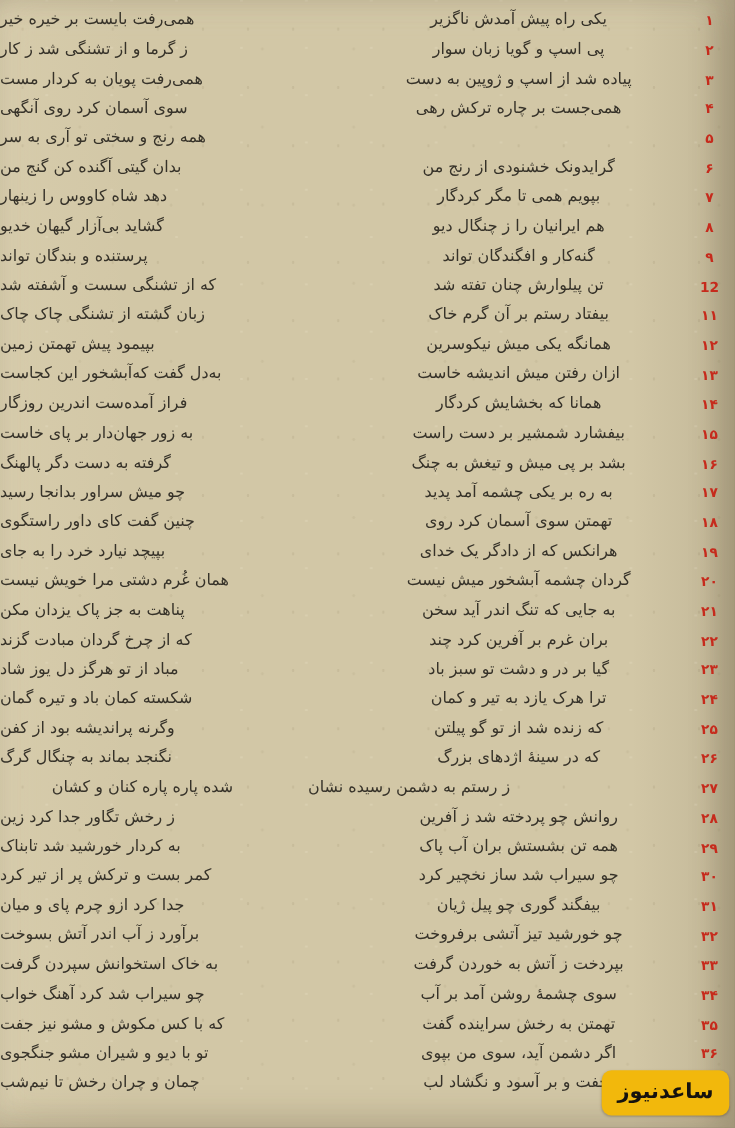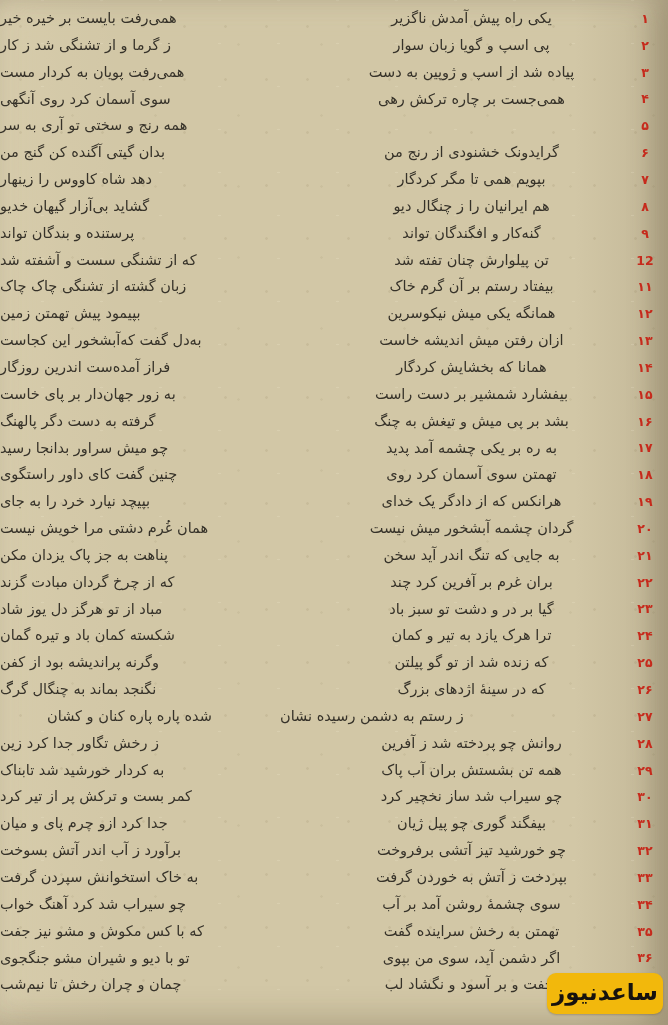--- a/index.html
+++ b/index.html
@@ -71,21 +71,21 @@
     height:41px;
     background:#f2b80c;
     border-radius:9px;
     display:flex;
     align-items:center;
     justify-content:center;
     box-shadow:0 1px 2px rgba(60,45,20,.25);
   }
   .logo span{
     color:#16120e;
-    font-size:23px;
+    font-size:19px;
     font-weight:bold;
     line-height:1;
     padding-bottom:3px;
   }
 </style>
 </head>
 <body>
 
 <div class="page">
   <div class="verses" id="verse-list">

